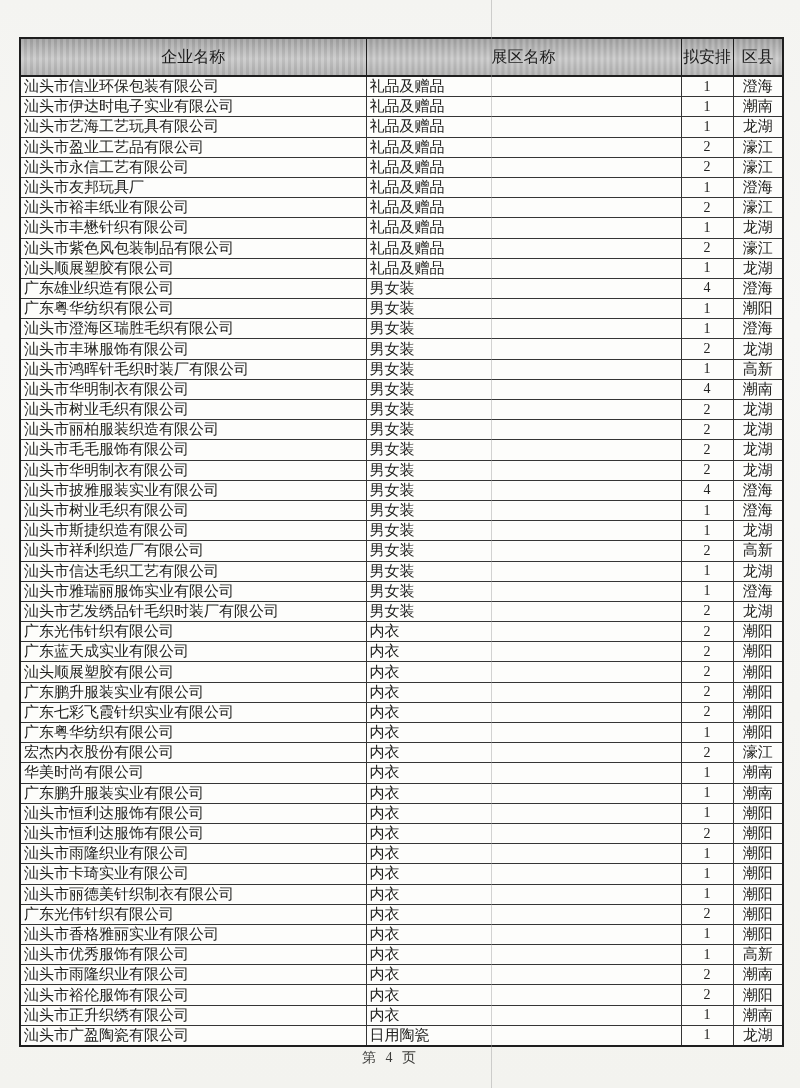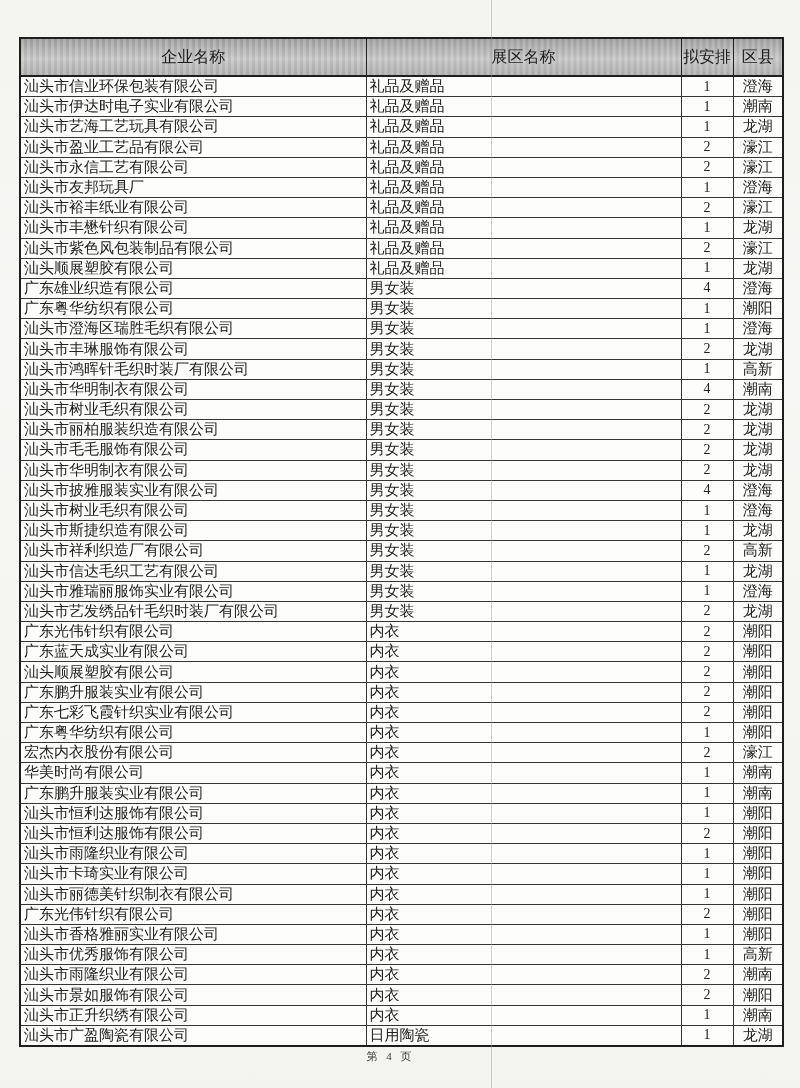--- a/index.html
+++ b/index.html
@@ -68,21 +68,21 @@
   }
   td.col1, td.col2 { text-align: left; }
   td.col3, td.col4 { text-align: center; padding: 0; }
   td.col3 { font-size: 14px; }
   .footer {
     position: absolute;
     top: 1049px;
     left: 9px;
     width: 763px;
     text-align: center;
-    font-size: 11px;
+    font-size: 14px;
     letter-spacing: 3px;
     color: #3c3c3a;
   }
 </style>
 </head>
 <body>
 
 <div class="page">
 
   <table class="company-table">
@@ -365,21 +365,21 @@
           <td class="col3">1</td>
           <td class="col4">高新</td>
         </tr>
         <tr>
           <td class="col1">汕头市雨隆织业有限公司</td>
           <td class="col2">内衣</td>
           <td class="col3">2</td>
           <td class="col4">潮南</td>
         </tr>
         <tr>
-          <td class="col1">汕头市景如服饰有限公司</td>
+          <td class="col1">汕头市裕伦服饰有限公司</td>
           <td class="col2">内衣</td>
           <td class="col3">2</td>
           <td class="col4">潮阳</td>
         </tr>
         <tr>
           <td class="col1">汕头市正升织绣有限公司</td>
           <td class="col2">内衣</td>
           <td class="col3">1</td>
           <td class="col4">潮南</td>
         </tr>

